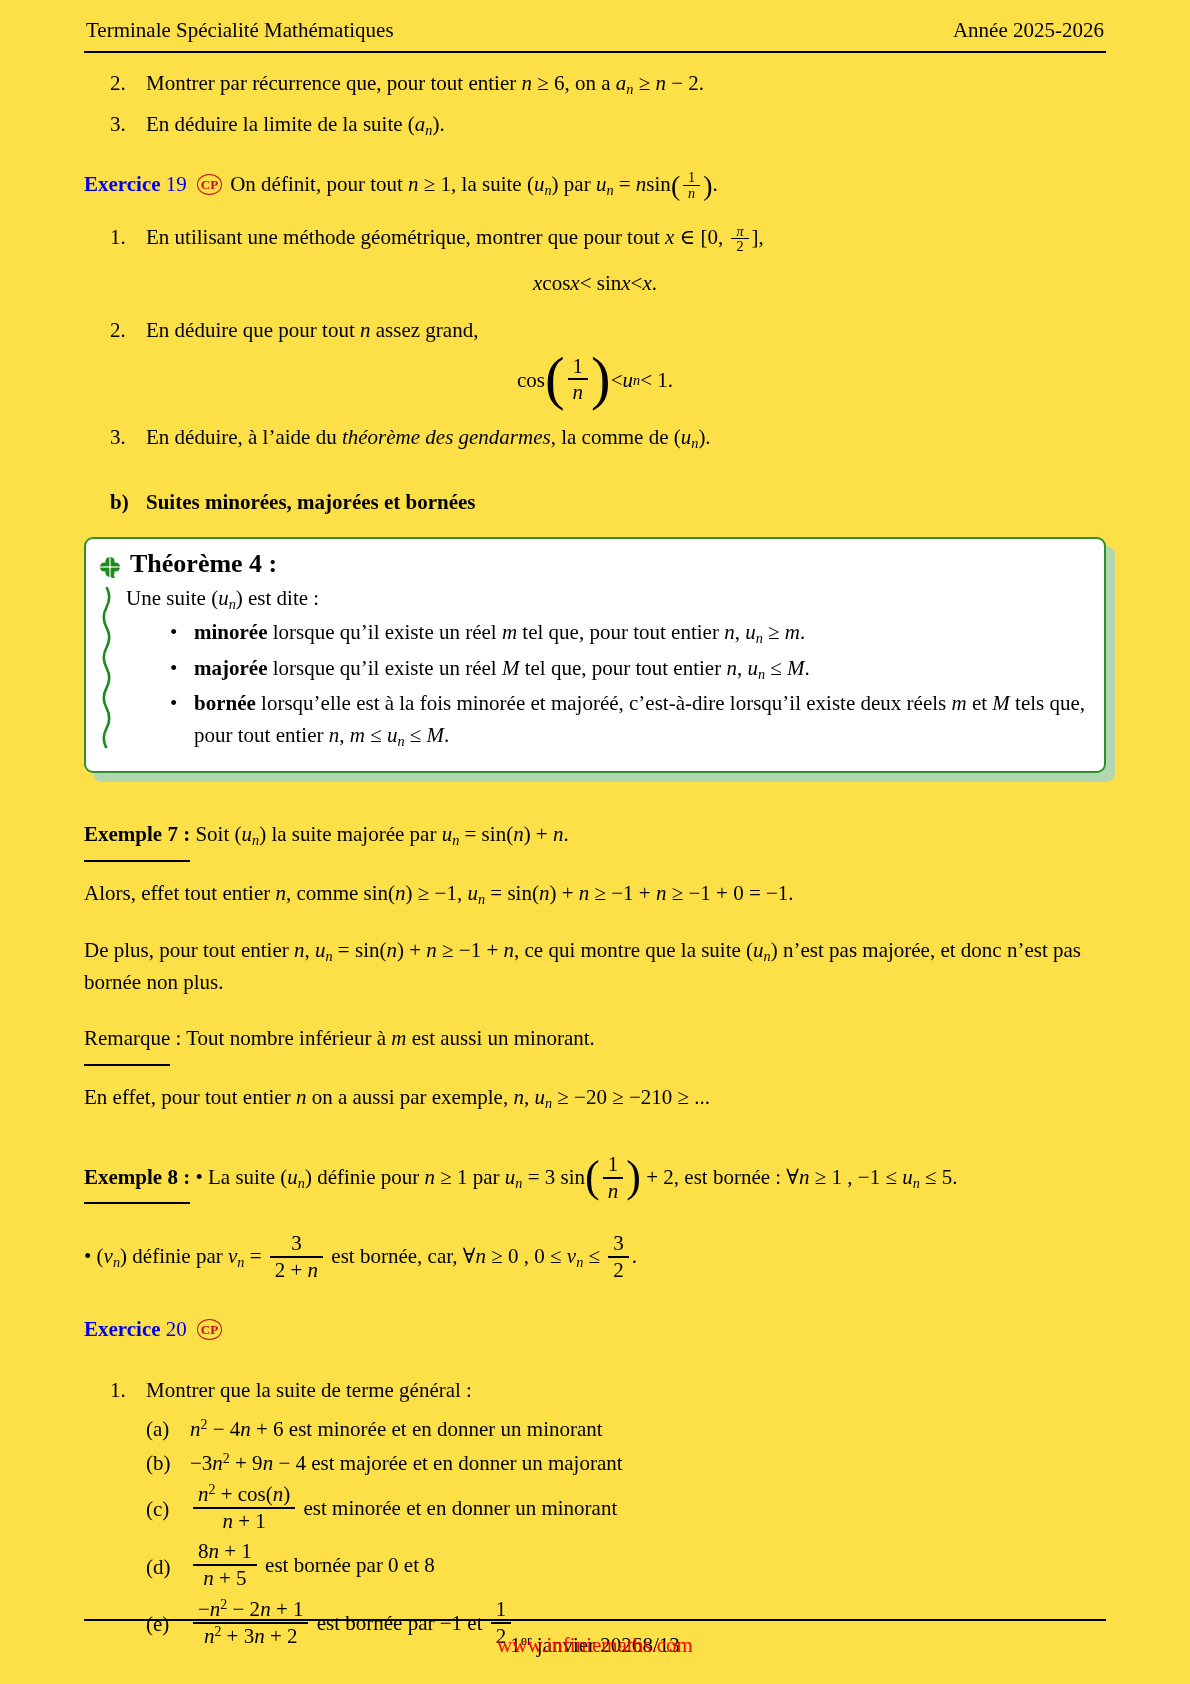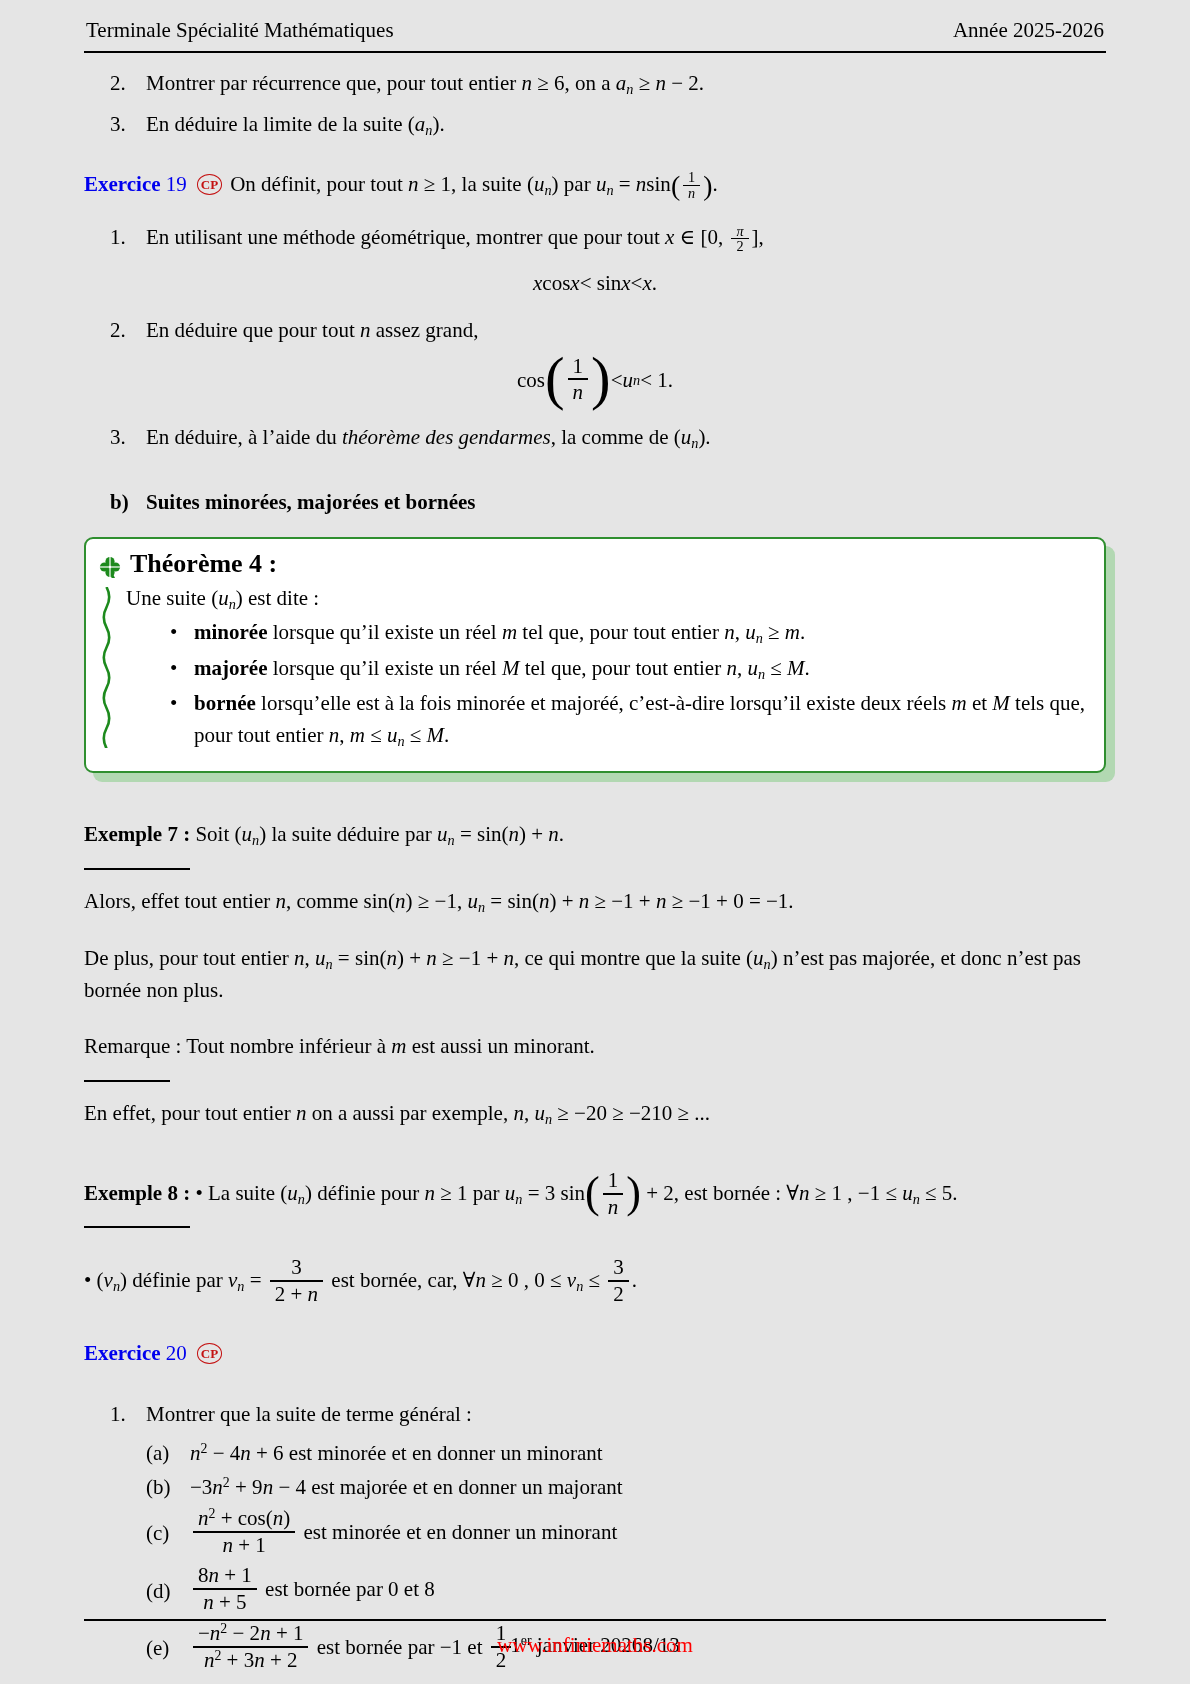--- a/index.html
+++ b/index.html
@@ -1,19 +1,19 @@
 <!DOCTYPE html>
 <html lang="fr"><head>
 <meta charset="utf-8">
 <style>
   html,body{margin:0;padding:0;background:#ffffff;}
   .page{
     position:relative;
     width:1190px;height:1684px;
-    background:#e5e5e5;
+    background:#fde047;
     font-family:"Liberation Serif","DejaVu Serif","DejaVu Sans",serif;
     font-size:21px;color:#000;
     overflow:hidden;
     box-sizing:border-box;
     padding:14px 84px 0 84px;
   }
   
   .r-i{font-style:italic}
   .r-b{font-weight:700}
   .r-isub{font-style:italic;font-size:68%;vertical-align:-0.28em}
@@ -55,21 +55,21 @@
   .thbox{position:relative;margin:22px 0 0 0;border:2.2px solid #2f8f2f;border-radius:9px;
          background:#fff;box-shadow:9px 9px 0 #b2d8b2;padding:10px 16px 16px 12px;}
   .th-title{display:flex;align-items:flex-end;gap:8px;font-weight:700;font-size:26px;}
   .th-body{position:relative;padding-left:28px;margin-top:4px;line-height:1.45;}
   .squig{position:absolute;left:2px;top:4px;height:calc(100% - 8px);width:13px;}
   .th-bullet{display:flex;margin:3px 0 3px 44px;line-height:1.5;}
   .th-bullet .dot{flex:0 0 24px;}
   .th-bullet .it-body{flex:1;}
   
   .para{margin:14px 0;line-height:1.45;}
-  .lbl-u{display:inline-block;border-bottom:2.6px solid #000;padding-bottom:18px;margin-bottom:2px;}
+  .lbl-u{display:inline-block;border-bottom:2.6px solid #000;padding-bottom:10px;margin-bottom:2px;}
   .lbl-b{font-weight:700;}
   .mt-lg{margin-top:26px;}
   .mt-xl{margin-top:34px;}
 </style>
 </head>
 <body>
 
 <div class="page">
 
   <div class="hdr">
@@ -173,21 +173,21 @@
         <span class="it-body"><span class="r-b">majorée</span><span> lorsque qu’il existe un réel </span><span class="r-i">M</span><span> tel que, pour tout entier </span><span class="r-i">n</span><span>, </span><span class="r-i">u</span><span class="r-isub">n</span><span> ≤ </span><span class="r-i">M</span><span>.</span></span>
       </div>
       <div class="th-bullet">
         <span class="dot">•</span>
         <span class="it-body"><span class="r-b">bornée</span><span> lorsqu’elle est à la fois minorée et majoréé, c’est-à-dire lorsqu’il existe deux réels </span><span class="r-i">m</span><span> et </span><span class="r-i">M</span><span> tels que, pour tout entier </span><span class="r-i">n</span><span>, </span><span class="r-i">m</span><span> ≤ </span><span class="r-i">u</span><span class="r-isub">n</span><span> ≤ </span><span class="r-i">M</span><span>.</span></span>
       </div>
     </div>
   </div>
 
   <p class="para mt-xl" style="margin-top:46px">
-    <span class="lbl-u lbl-b">Exemple 7 :</span><span><span> Soit (</span><span class="r-i">u</span><span class="r-isub">n</span><span>) la suite déduire par </span><span class="r-i">u</span><span class="r-isub">n</span><span> = sin(</span><span class="r-i">n</span><span>) + </span><span class="r-i">n</span><span>.</span></span>
+    <span class="lbl-u lbl-b">Exemple 7 :</span><span><span> Soit (</span><span class="r-i">u</span><span class="r-isub">n</span><span>) la suite majorée par </span><span class="r-i">u</span><span class="r-isub">n</span><span> = sin(</span><span class="r-i">n</span><span>) + </span><span class="r-i">n</span><span>.</span></span>
   </p>
   <p class="para"><span>Alors, effet tout entier </span><span class="r-i">n</span><span>, comme sin(</span><span class="r-i">n</span><span>) ≥ −1, </span><span class="r-i">u</span><span class="r-isub">n</span><span> = sin(</span><span class="r-i">n</span><span>) + </span><span class="r-i">n</span><span> ≥ −1 + </span><span class="r-i">n</span><span> ≥ −1 + 0 = −1.</span></p>
   <p class="para mt-lg"><span>De plus, pour tout entier </span><span class="r-i">n</span><span>, </span><span class="r-i">u</span><span class="r-isub">n</span><span> = sin(</span><span class="r-i">n</span><span>) + </span><span class="r-i">n</span><span> ≥ −1 + </span><span class="r-i">n</span><span>, ce qui montre que la suite (</span><span class="r-i">u</span><span class="r-isub">n</span><span>) n’est pas majorée, et donc n’est pas bornée non plus.</span></p>
 
   <p class="para mt-lg">
     <span class="lbl-u">Remarque</span><span><span> : Tout nombre inférieur à </span><span class="r-i">m</span><span> est aussi un minorant.</span></span>
   </p>
   <p class="para"><span>En effet, pour tout entier </span><span class="r-i">n</span><span> on a aussi par exemple, </span><span class="r-i">n</span><span>, </span><span class="r-i">u</span><span class="r-isub">n</span><span> ≥ −20 ≥ −210 ≥ ...</span></p>
 
   <p class="para mt-xl" style="margin-top:40px">

